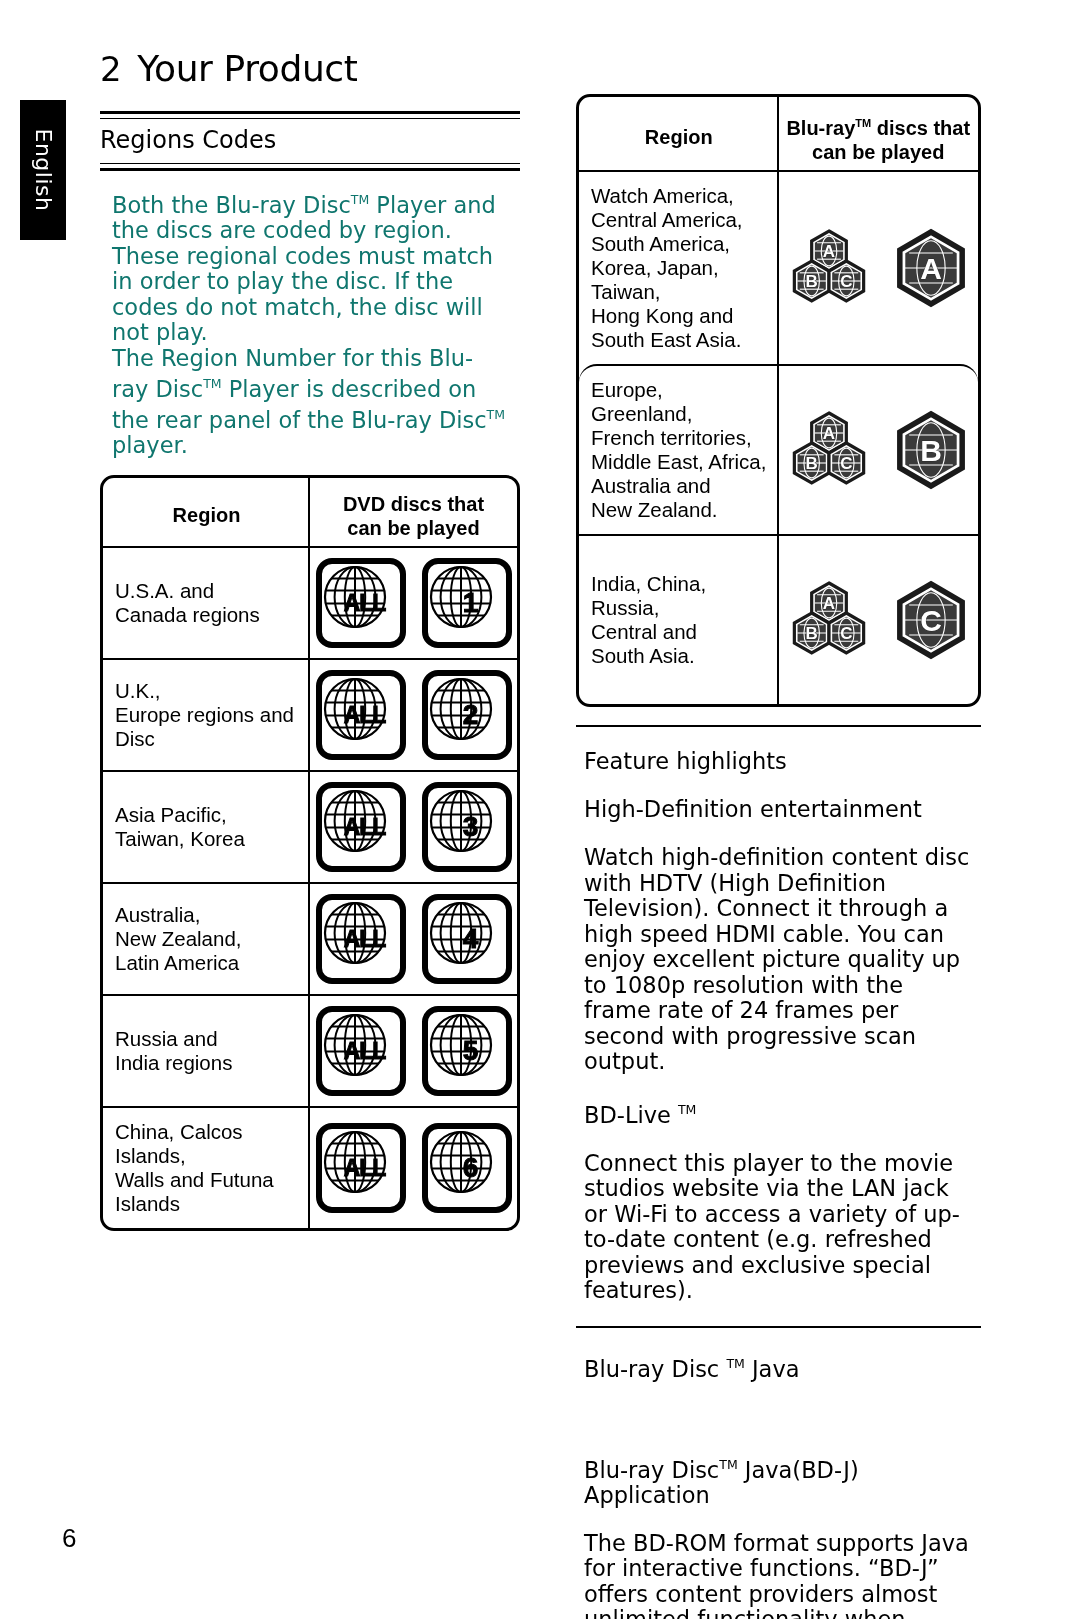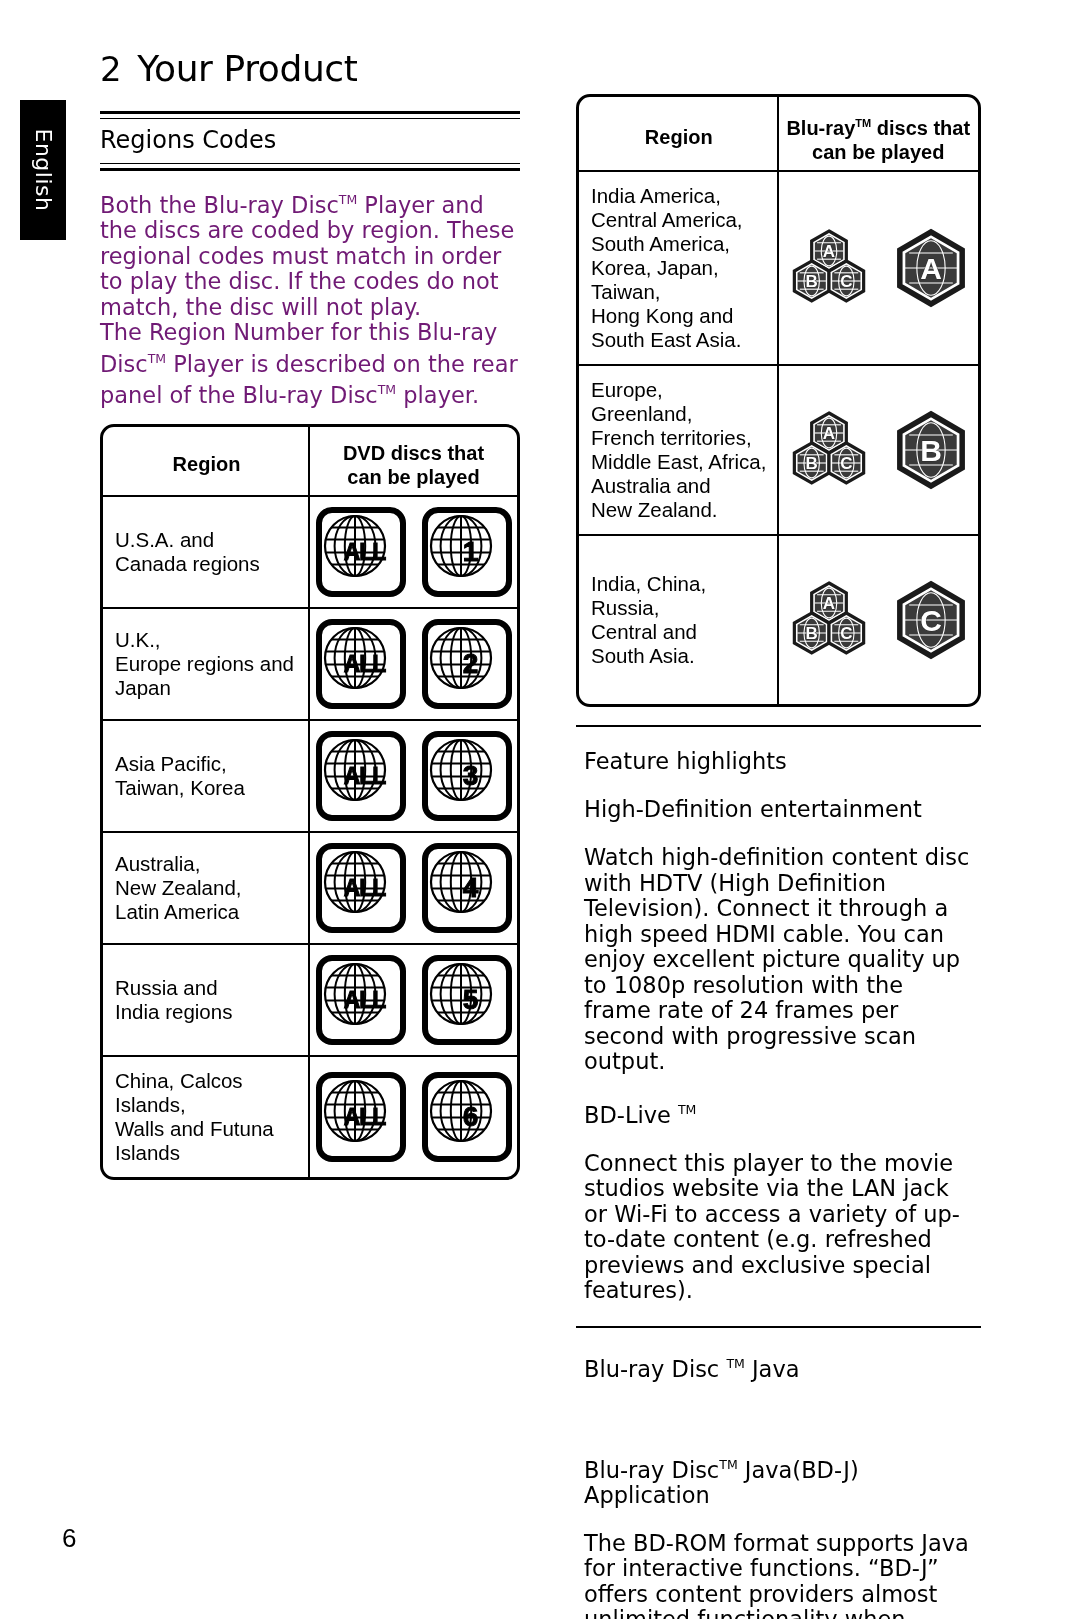--- a/index.html
+++ b/index.html
@@ -49,21 +49,21 @@
   .rule-bot{ border-top:1.5px solid #000; border-bottom:3px solid #000; height:4px; }
   .rule-head .title{
     font-size:24px; padding:7px 0 9px 0; color:#000;
     font-family:"DejaVu Sans", sans-serif;
   }
 
   
   .body-txt{
     font-size:22.5px; line-height:25.5px;
     font-family:"DejaVu Sans", sans-serif;
-    color:#701a75; margin:0;
+    color:#0f766e; margin:12px;
   }
   .body-txt p{ margin:0; }
   sup.tm{ font-size:12.5px; vertical-align:super; letter-spacing:0; }
 
   
   .tbl{
     border:3px solid #000;
     border-radius:14px;
     margin-top:16px;
     overflow:hidden;
@@ -214,21 +214,21 @@
               </svg>
               <div class="glabel num">1</div>
             </div>
           </div>
         </div>
         <div class="row">
           <div class="c-region">
             <div class="cellText">
               <div>U.K.,</div>
               <div>Europe regions  and</div>
-              <div>Japan</div>
+              <div>Disc</div>
             </div>
           </div>
           <div class="c-icons">
             <div class="globe-badge">
               <svg width="66" height="66" viewBox="0 0 66 66">
                 <circle cx="33" cy="33" r="30" fill="none" stroke="#000" stroke-width="2.2"></circle>
                 <ellipse cx="33" cy="33" rx="10.200000000000001" ry="30" fill="none" stroke="#000" stroke-width="2"></ellipse>
                 <ellipse cx="33" cy="33" rx="20.400000000000002" ry="30" fill="none" stroke="#000" stroke-width="2"></ellipse>
                 <line x1="33" y1="3" x2="33" y2="63" stroke="#000" stroke-width="2"></line>
                 <line x1="9.461945704880364" y1="14.399999999999999" x2="56.538054295119636" y2="14.399999999999999" stroke="#000" stroke-width="2"></line>
@@ -411,21 +411,21 @@
           <div>
             <div><span>Blu-ray</span><sup class="tm">TM</sup><span> discs that</span></div>
             <div>can be played</div>
           </div>
         </div>
       </div>
 
     <div class="row" style="min-height: 168px;">
           <div class="c-region">
             <div class="cellText">
-              <div>India America,</div>
+              <div>Watch America,</div>
               <div>Central America,</div>
               <div>South America,</div>
               <div>Korea, Japan, Taiwan,</div>
               <div>Hong Kong and</div>
               <div>South East Asia.</div>
             </div>
           </div>
           <div class="c-icons">
             <div class="hex-cluster"><svg width="90" height="78" viewBox="0 0 90 78">
                 <polygon points="45.00,2.00 62.32,12.00 62.32,32.00 45.00,42.00 27.68,32.00 27.68,12.00" fill="#fff" stroke="#1a1a1a" stroke-width="3.2"></polygon>
@@ -454,21 +454,21 @@
                 <polygon points="41.00,5.00 72.18,23.00 72.18,59.00 41.00,77.00 9.82,59.00 9.82,23.00" fill="#fff" stroke="#1a1a1a" stroke-width="5.5"></polygon>
                 <polygon points="41.00,11.32 66.70,26.16 66.70,55.84 41.00,70.67 15.30,55.84 15.30,26.16" fill="#3a3a3a" stroke="none"></polygon>
                 <ellipse cx="41" cy="41" rx="14.144" ry="27.2" fill="none" stroke="#fff" stroke-width="1.1"></ellipse>
                 <line x1="19.192180543667373" y1="26.04" x2="62.80781945633262" y2="26.04" stroke="#fff" stroke-width="1.1"></line>
                 <line x1="14.888000000000002" y1="41" x2="67.112" y2="41" stroke="#fff" stroke-width="1.1"></line>
                 <line x1="19.192180543667373" y1="55.96" x2="62.80781945633262" y2="55.96" stroke="#fff" stroke-width="1.1"></line>
                 <text x="41" y="41" fill="#fff" font-family="Liberation Sans, sans-serif" font-weight="bold" font-size="30" text-anchor="middle" dominant-baseline="central" stroke="#1a1a1a" stroke-width="0.6" paint-order="stroke">A</text>
               </svg></div>
           </div>
         </div>
-        <div class="row" style="min-height: 162px;">
+        <div class="row" style="min-height: 162px; border-radius: 18px;">
           <div class="c-region">
             <div class="cellText">
               <div>Europe, Greenland,</div>
               <div>French territories,</div>
               <div>Middle East, Africa,</div>
               <div>Australia and</div>
               <div>New Zealand.</div>
             </div>
           </div>
           <div class="c-icons">

